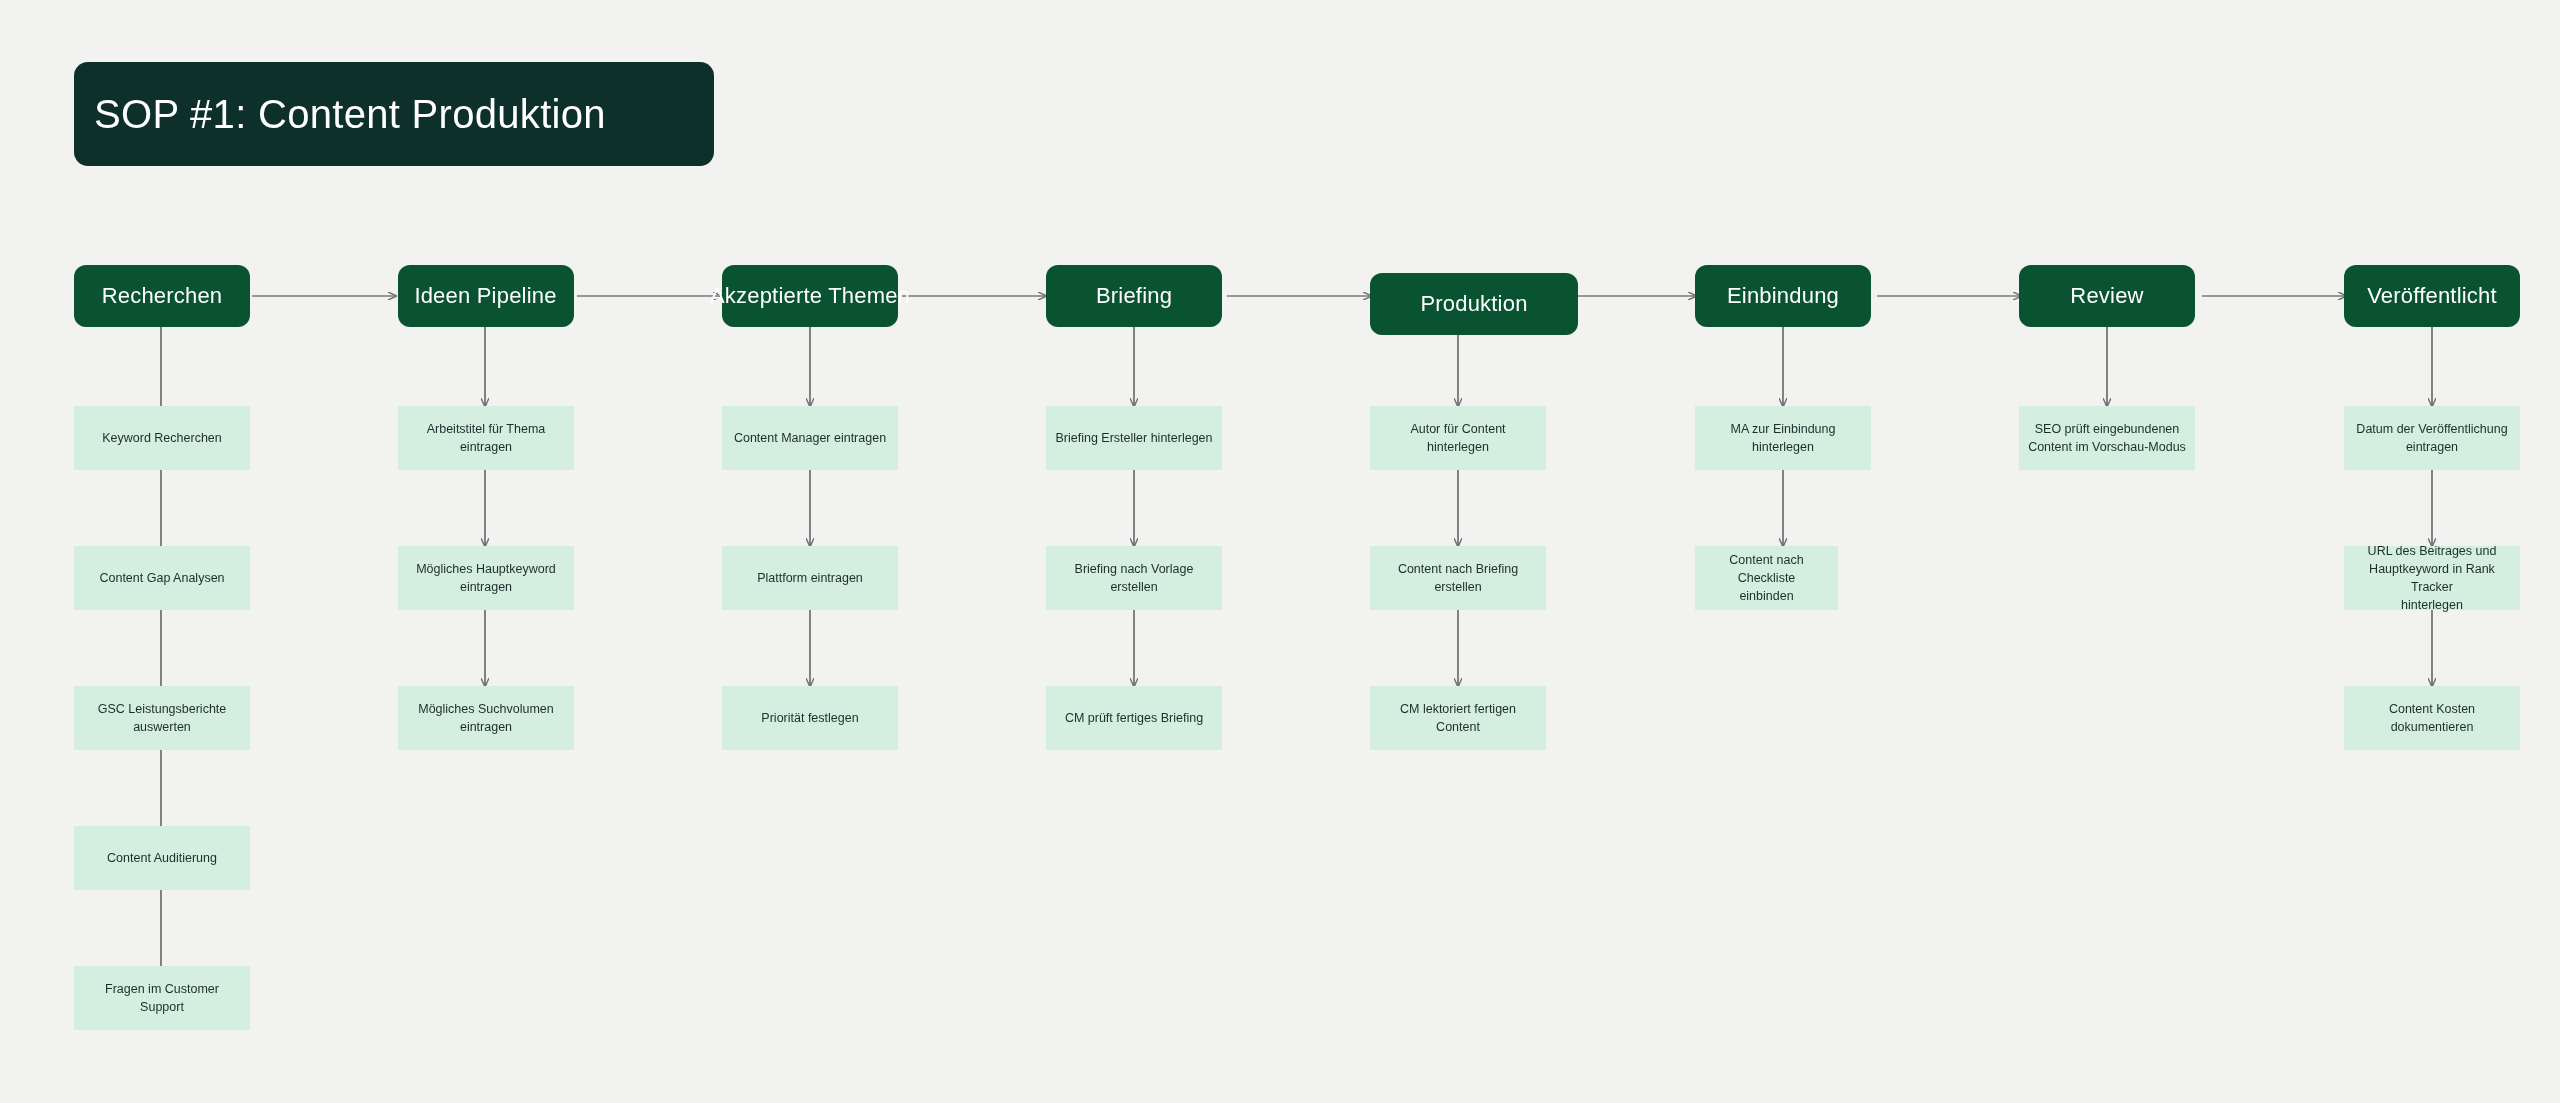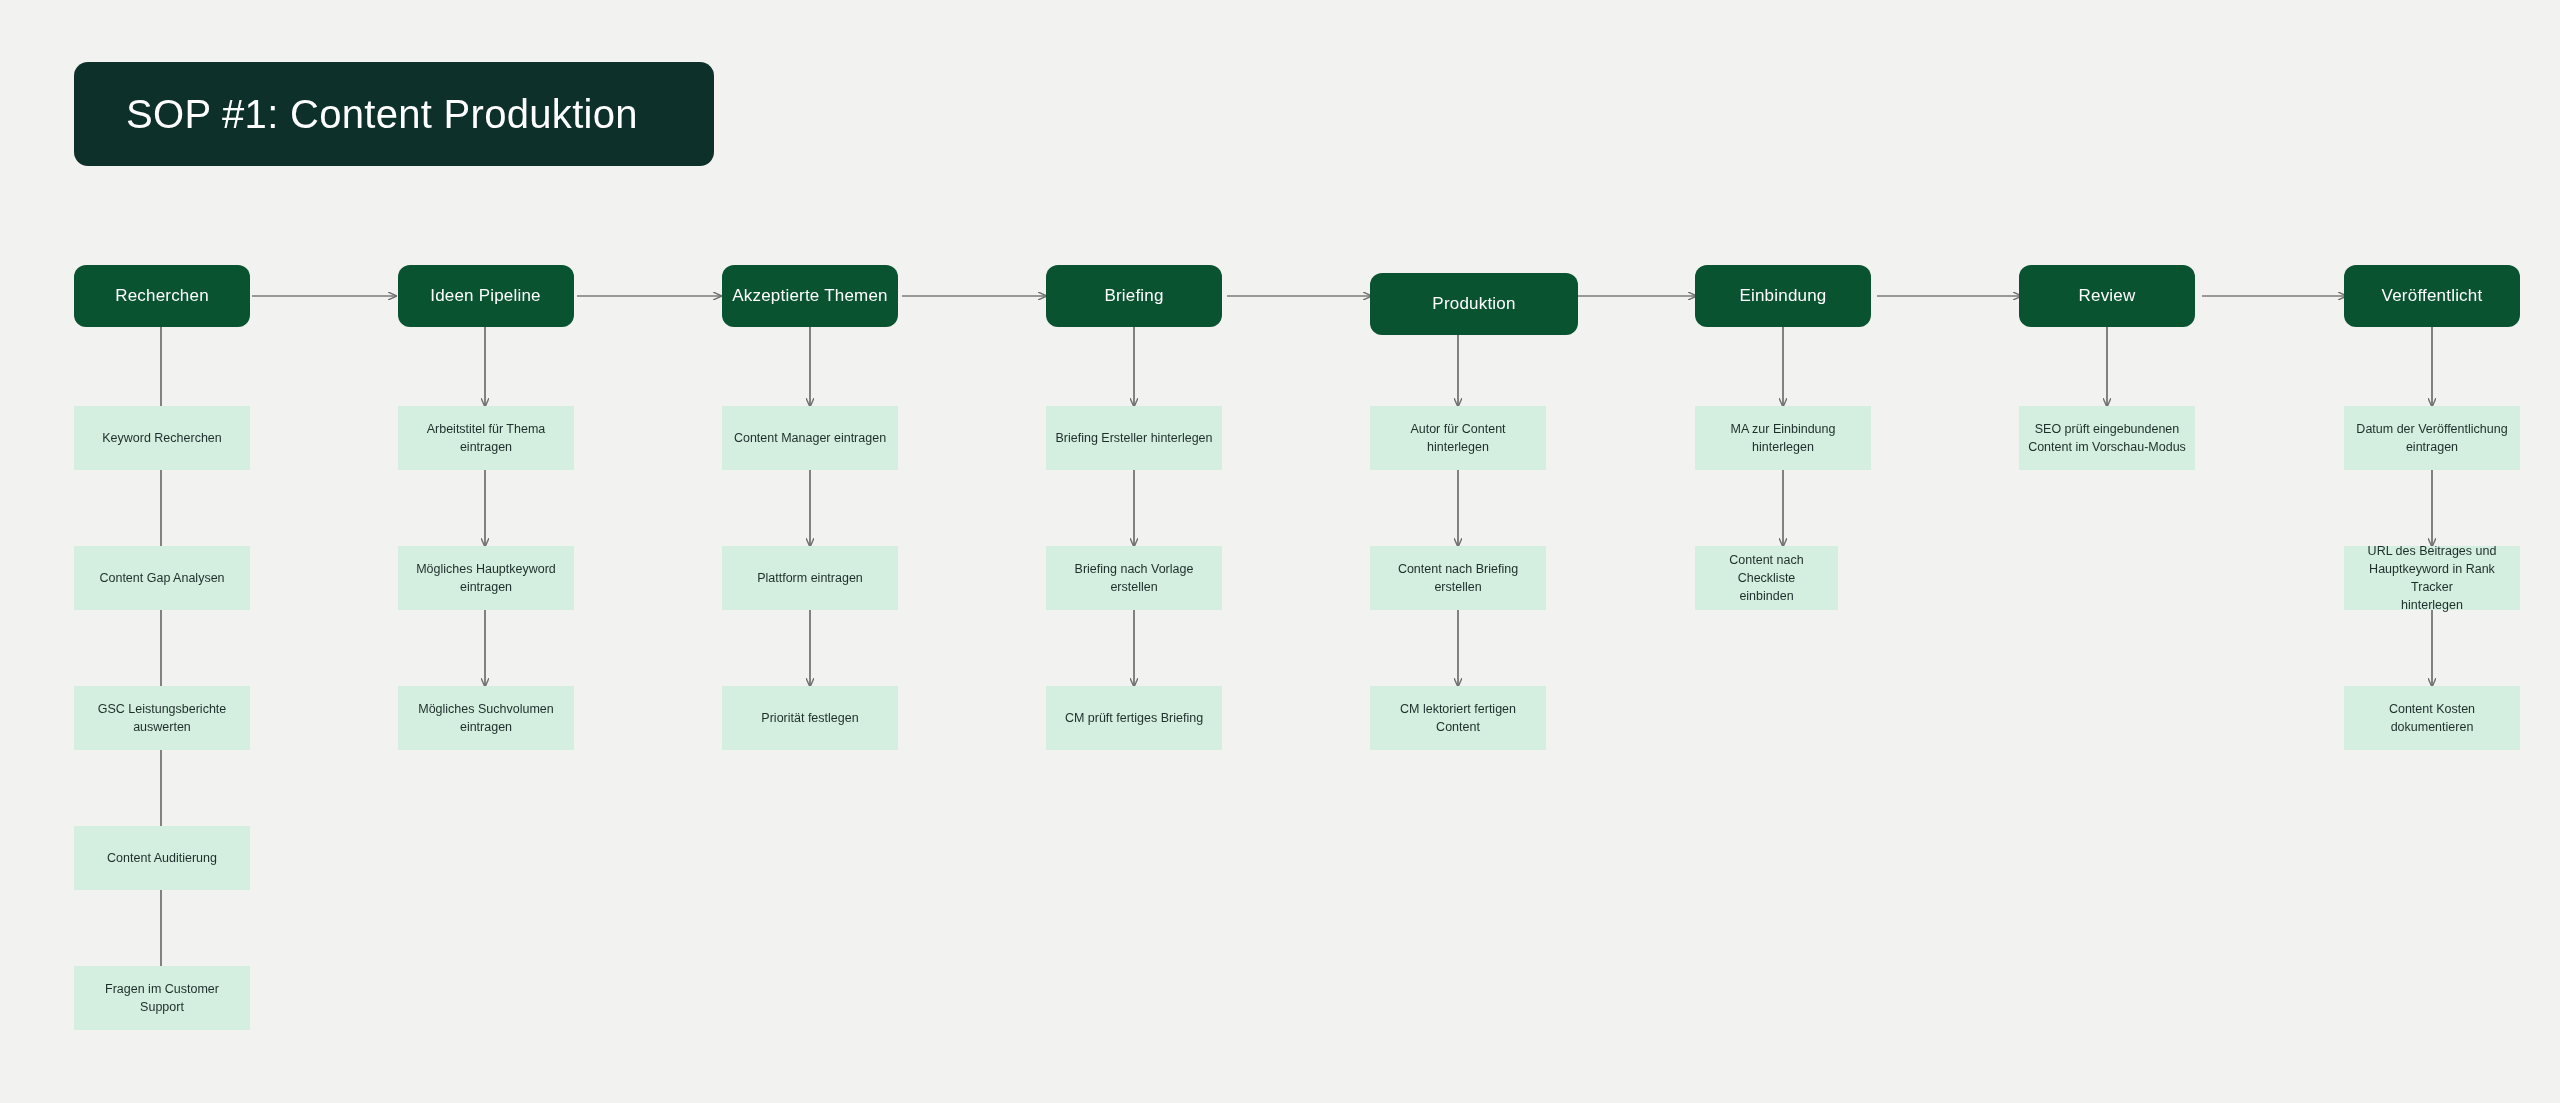--- a/index.html
+++ b/index.html
@@ -23,21 +23,21 @@
     position: absolute;
     left: 74px;
     top: 62px;
     width: 640px;
     height: 104px;
     background: #0d302a;
     border-radius: 14px;
     display: flex;
     align-items: center;
     box-sizing: border-box;
-    padding-left: 52px;
+    padding-left: 20px;
   }
   #title-banner .title-text {
     color: #ffffff;
     font-size: 40px;
     font-weight: 400;
     letter-spacing: 0.3px;
     white-space: nowrap;
   }
   
   #connectors {
@@ -55,21 +55,21 @@
     background: #0a5331;
     border-radius: 12px;
     display: flex;
     align-items: center;
     justify-content: center;
     box-sizing: border-box;
     padding: 0 10px;
   }
   .stage-box .stage-label {
     color: #ffffff;
-    font-size: 17px;
+    font-size: 22px;
     font-weight: 400;
     letter-spacing: 0.2px;
     white-space: nowrap;
     text-align: center;
   }
   
   .step-box {
     position: absolute;
     background: #d4eedf;
     display: flex;

